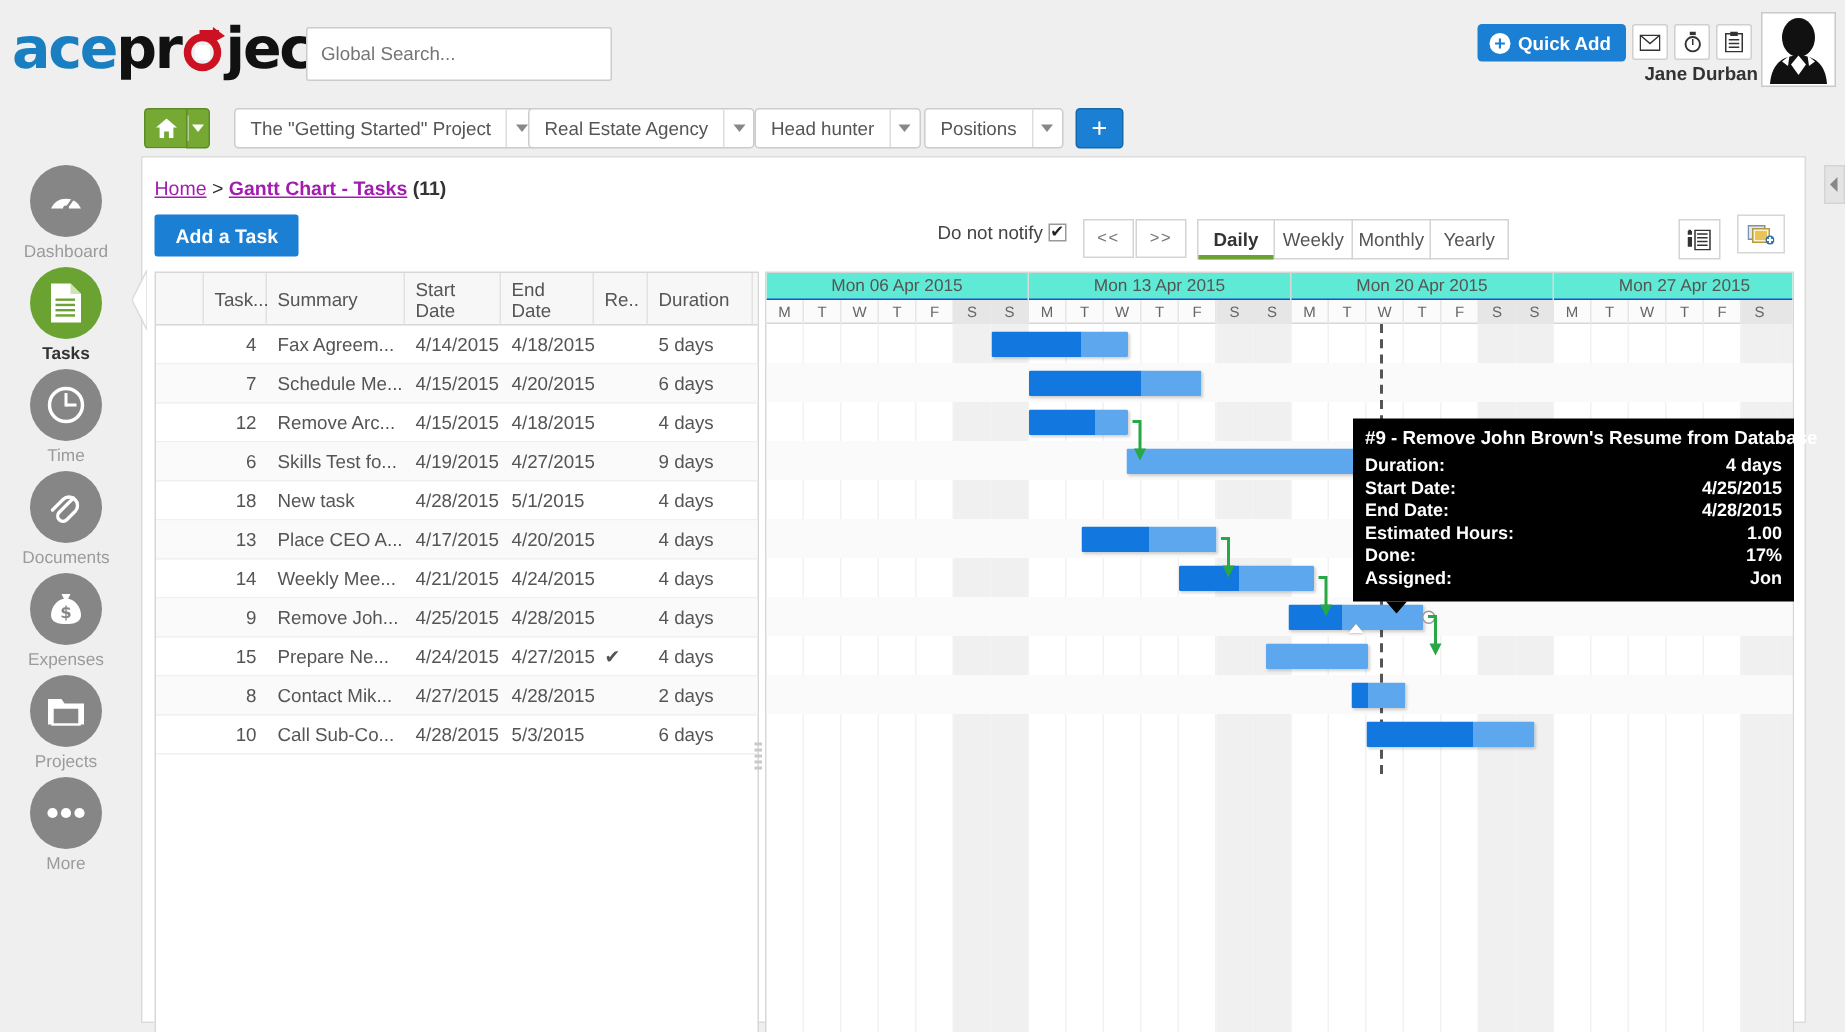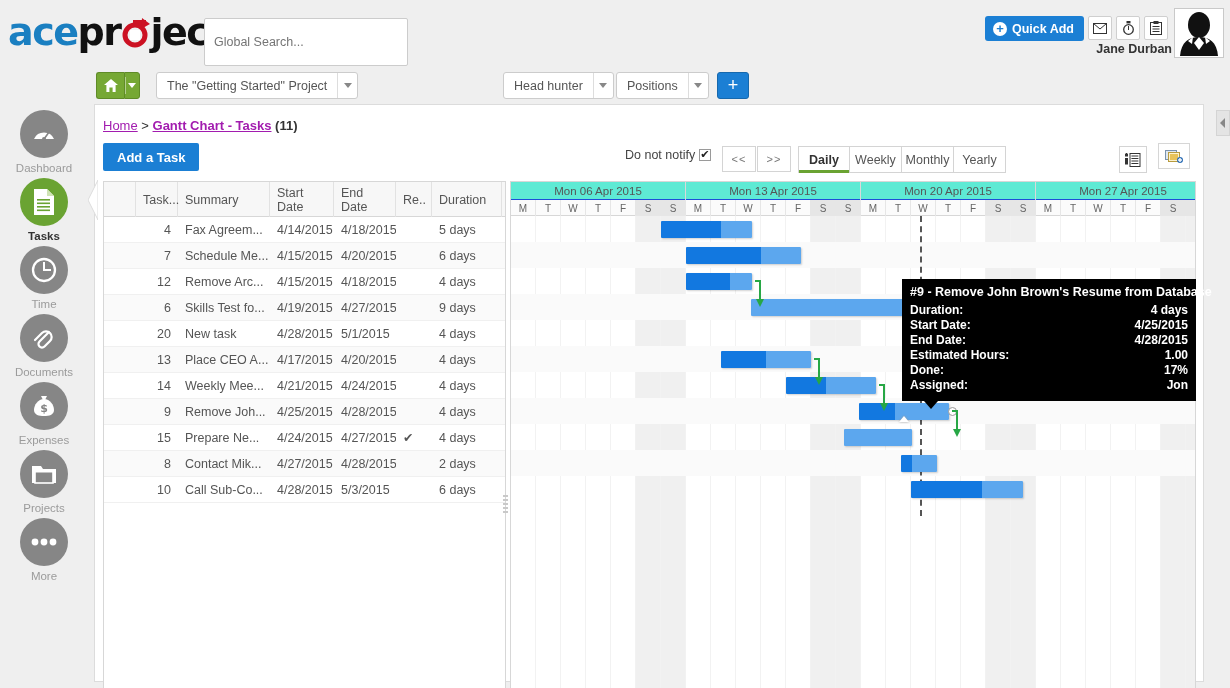--- a/index.html
+++ b/index.html
@@ -14,21 +14,21 @@
   }
 
   
   .topbar { position:absolute; left:0; top:0; width:1230px; height:66px; background:#efefef; }
   .logo { position:absolute; left:8px; top:10px; font-size:38px; font-weight:bold; letter-spacing:-1.5px; line-height:44px; font-family:"DejaVu Sans", sans-serif; }
   .logo .ace { color:#1a7fc1; }
   .logo .blk { color:#111; }
   .logo-o { display:inline-block; position:relative; width:30px; height:30px; vertical-align:-3px; }
   .logo-o svg { position:absolute; left:0; top:0; }
 
-  .globalsearch { position:absolute; left:204px; top:18px; width:204px; height:48px;
+  .globalsearch { position:absolute; left:204px; top:18px; width:204px; height:36px;
       border:1px solid #ccc; background:#fff; border-radius:2px; padding:0 9px;
       font-size:12.5px; color:#888; font-family:"Liberation Sans", sans-serif; outline:none;}
 
   .quickadd { position:absolute; right:146px; top:16px; height:25px; background:#1b7fd4; color:#fff;
       border:none; border-radius:3px; padding:0 10px 0 8px; font-size:12.5px; font-weight:bold; cursor:pointer;
       font-family:"Liberation Sans", sans-serif; display:flex; align-items:center; gap:5px; }
   .qa-plus { display:inline-block; width:14px; height:14px; border-radius:50%; background:#fff; color:#1b7fd4;
       font-size:13px; line-height:13px; text-align:center; font-weight:bold; }
 
   .icobtn { position:absolute; top:16px; width:24px; height:24px; border:1px solid #cfcfcf; background:#fff;
@@ -215,20 +215,26 @@
         <span class="caret w"></span>
       </div>
   </div>
 
   <div class="projtab" style="left:156px">
     <span class="lbl">The "Getting Started" Project</span>
     <span class="dd">
         <span class="caret"></span>
       </span>
   </div>
+  <div class="projtab" style="left:352px">
+    <span class="lbl">Real Estate Agency</span>
+    <span class="dd">
+        <span class="caret"></span>
+      </span>
+  </div>
   <div class="projtab" style="left:503px">
     <span class="lbl">Head hunter</span>
     <span class="dd">
         <span class="caret"></span>
       </span>
   </div>
   <div class="projtab" style="left:616px">
     <span class="lbl">Positions</span>
     <span class="dd">
         <span class="caret"></span>
@@ -404,21 +410,21 @@
           <div class="gc c0"></div>
           <div class="gc c1">6</div>
           <div class="gc c2">Skills Test fo...</div>
           <div class="gc c3">4/19/2015</div>
           <div class="gc c4">4/27/2015</div>
           <div class="gc c5"></div>
           <div class="gc c6">9 days</div>
         </div>
         <div class="grow">
           <div class="gc c0"></div>
-          <div class="gc c1">20</div>
+          <div class="gc c1">18</div>
           <div class="gc c2">New task</div>
           <div class="gc c3">4/28/2015</div>
           <div class="gc c4">5/1/2015</div>
           <div class="gc c5"></div>
           <div class="gc c6">4 days</div>
         </div>
         <div class="grow alt">
           <div class="gc c0"></div>
           <div class="gc c1">13</div>
           <div class="gc c2">Place CEO A...</div>

